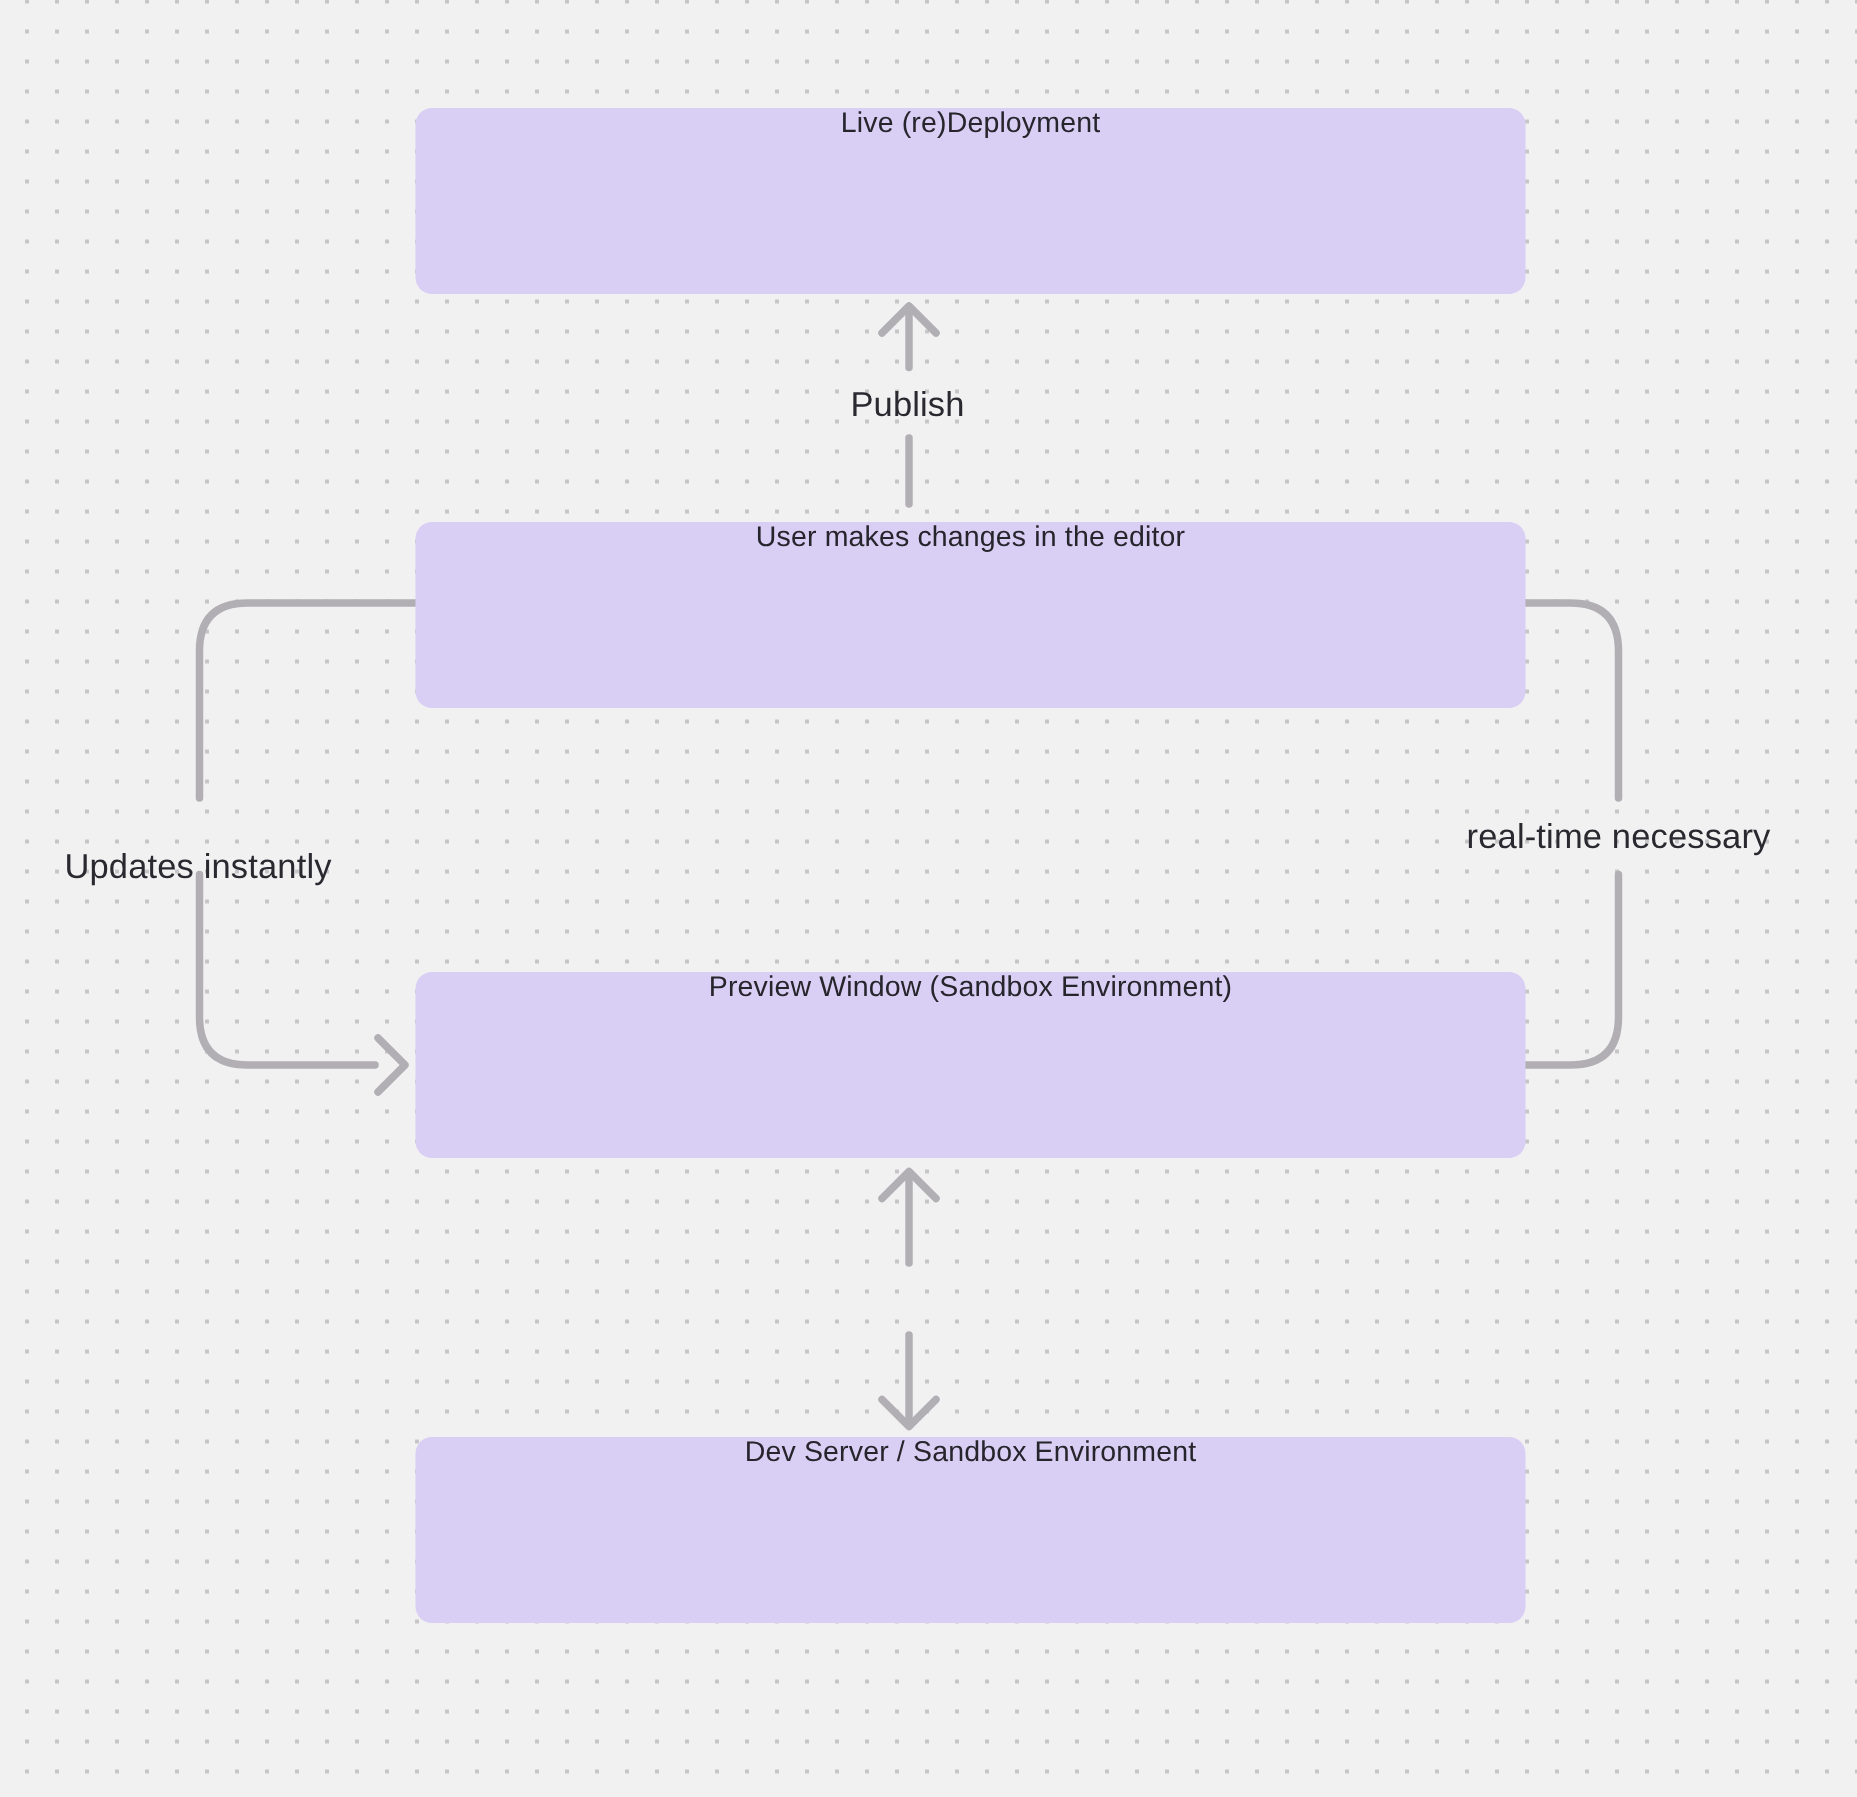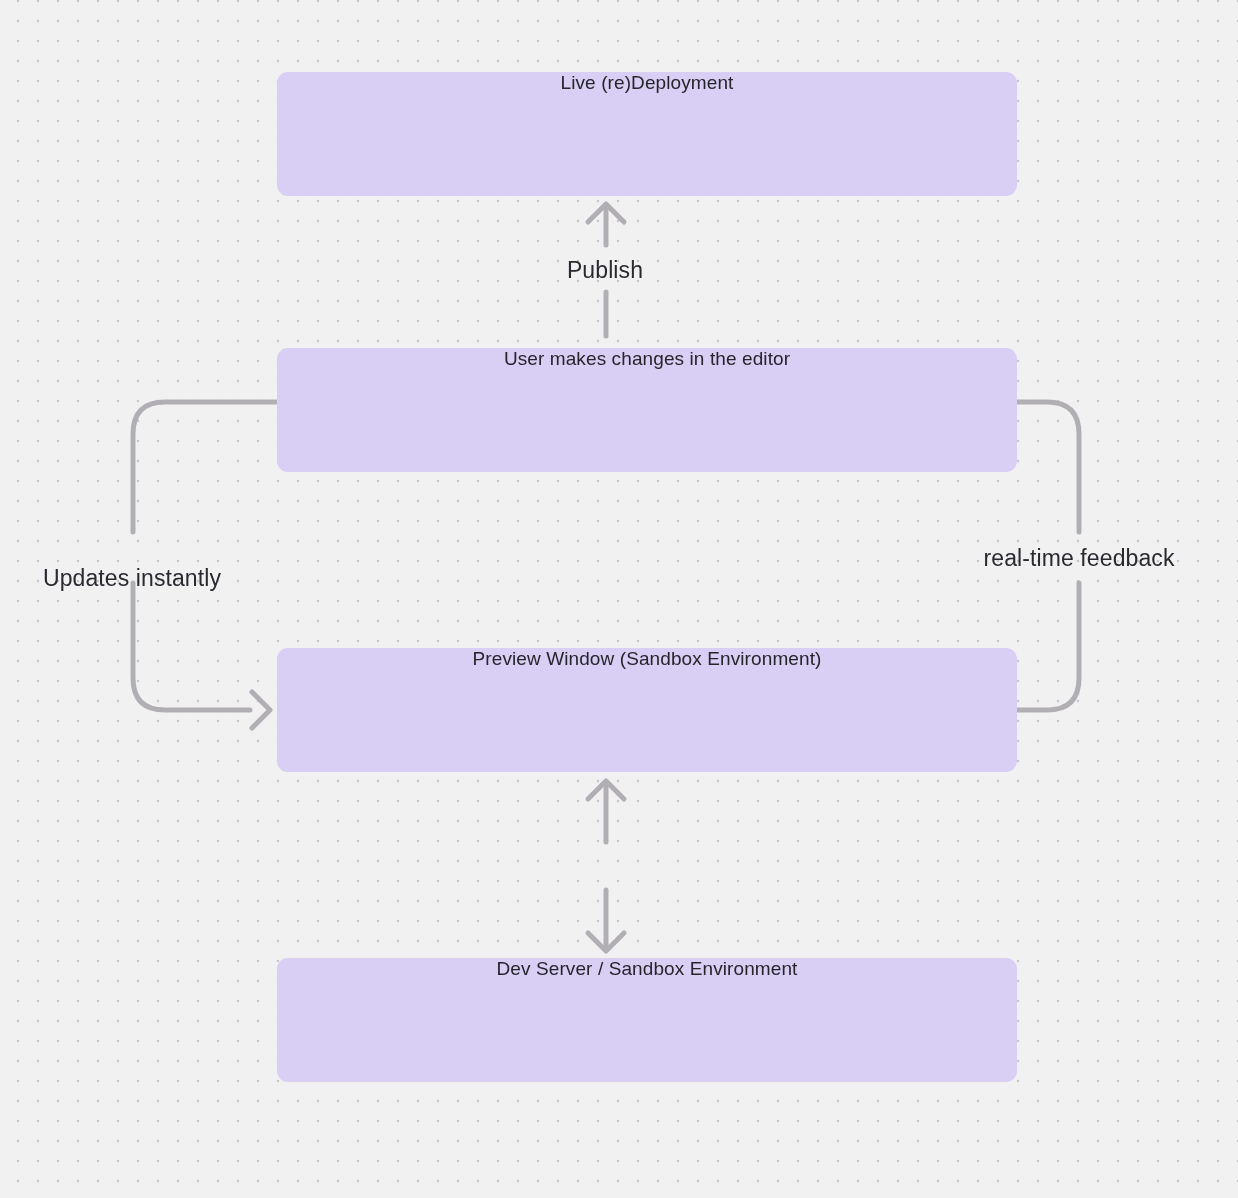--- a/index.html
+++ b/index.html
@@ -107,15 +107,15 @@
   <div class="node node-3">
     <span>Preview Window (Sandbox Environment)</span>
   </div>
 
   <div class="node node-4">
     <span>Dev Server / Sandbox Environment</span>
   </div>
 
   <div class="edge-label lbl-publish">Publish</div>
   <div class="edge-label lbl-updates">Updates instantly</div>
-  <div class="edge-label lbl-realtime">real-time feedback</div>
+  <div class="edge-label lbl-realtime">real-time necessary</div>
 
 </div>
 
 </body></html>

